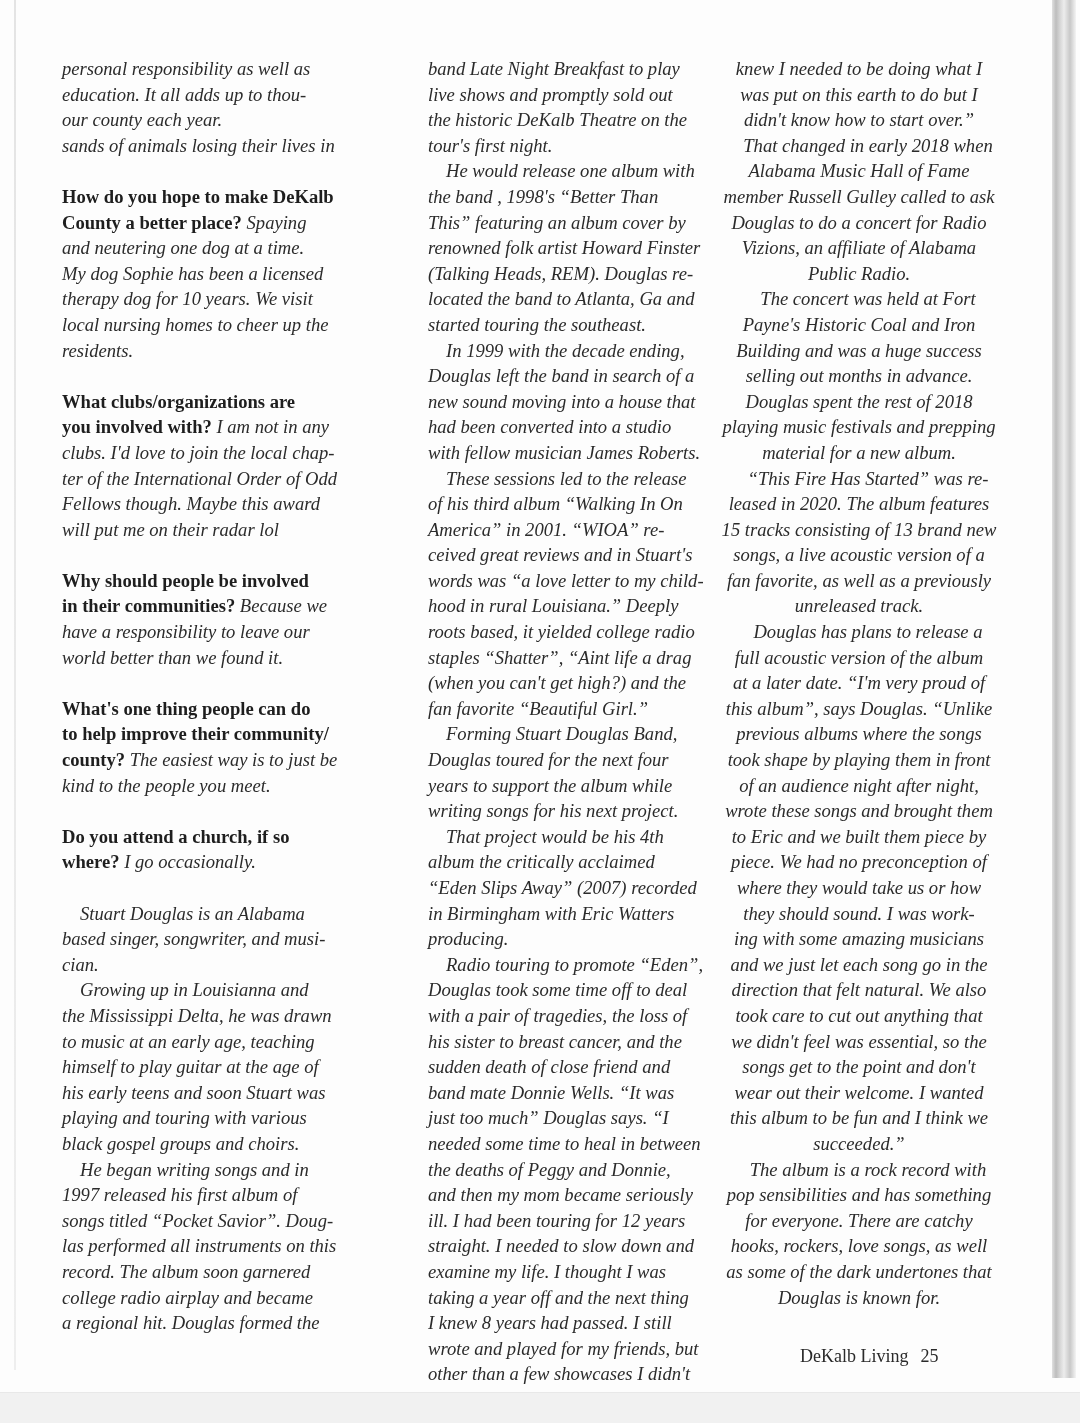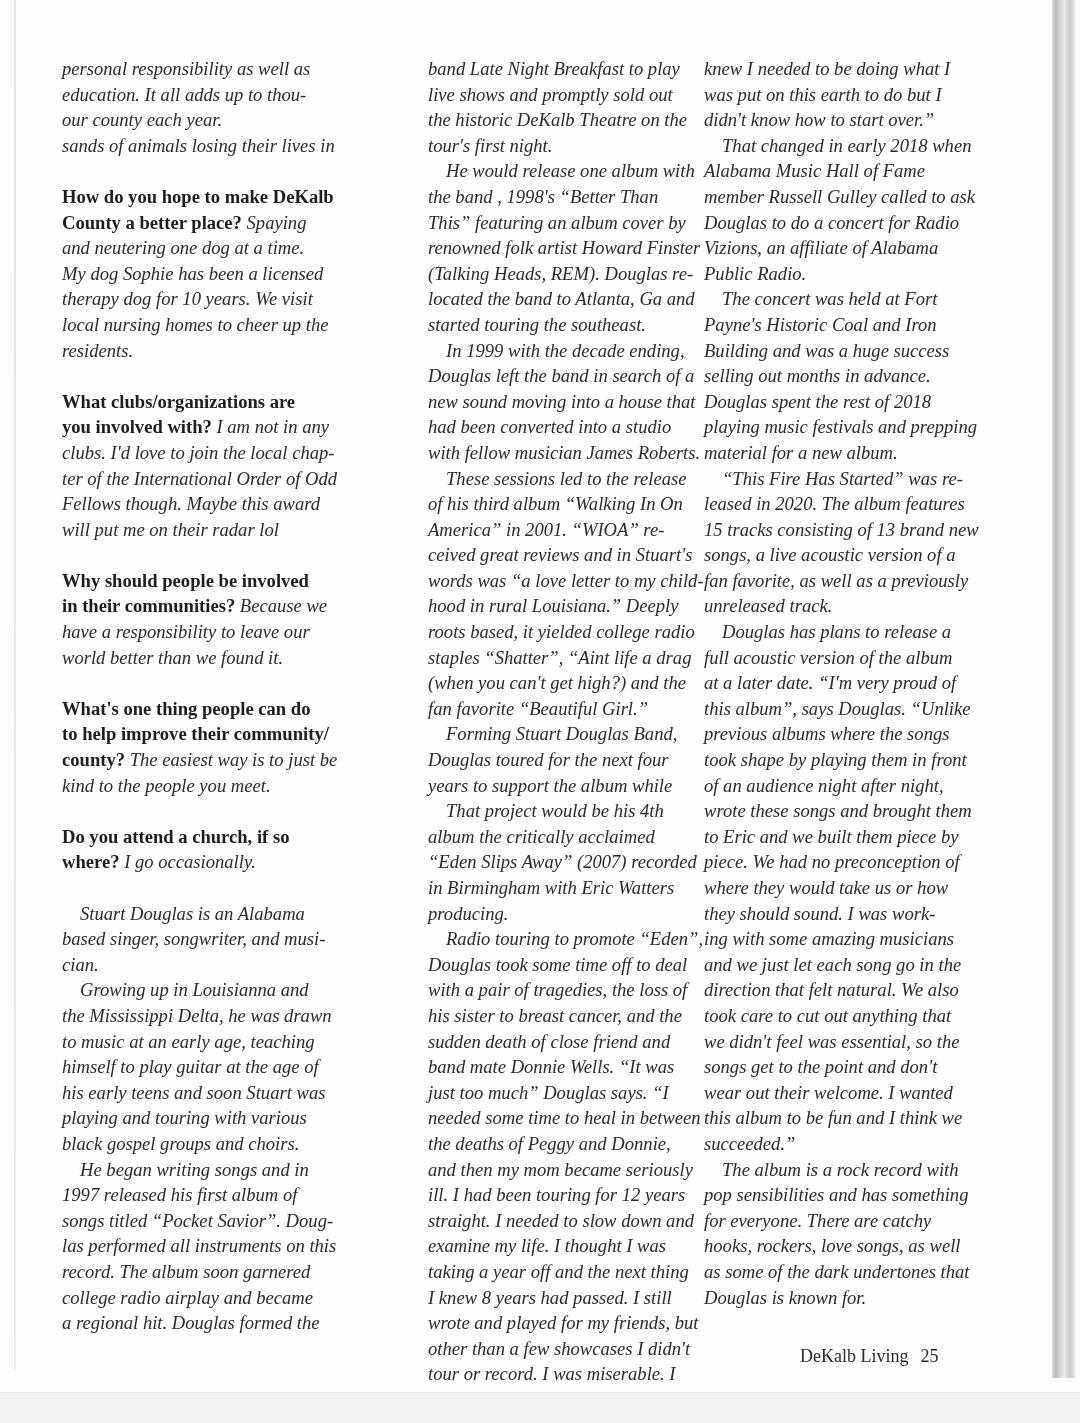--- a/index.html
+++ b/index.html
@@ -20,21 +20,21 @@
   .fold {
     position: absolute; left: 1052px; top: 0; width: 24px; height: 1378px;
     background: linear-gradient(to right, #e0e0e0 0px, #bdbdbd 4px, #d6d6d6 8px, #ececec 12px, #c8c8c8 18px, #f4f4f4 24px);
   }
   .col {
     position: absolute; top: 56px;
     font-size: 18.6px; line-height: 25.6px;
   }
   .col.c1 { left: 62px; width: 305px; }
   .col.c2 { left: 384px; width: 305px; margin-left: 44px; }
-  .col.c3 { left: 704px; width: 310px; }
+  .col.c3 { left: 704px; width: 310px; text-align: center; }
   .line { display: block; white-space: nowrap; font-style: italic; }
   .q { font-style: normal; font-weight: bold; color: #1e1e1e; }
   .gap { display: block; height: 25.6px; }
   .indent { padding-left: 18px; }
   .footer {
     position: absolute; left: 800px; top: 1346px;
     font-size: 18px; color: #2a2a2a; white-space: nowrap;
   }
   .footer .num { margin-left: 12px; }
   .bottom-band {
@@ -134,20 +134,21 @@
       <span class="line">ceived great reviews and in Stuart's</span>
       <span class="line">words was “a love letter to my child-</span>
       <span class="line">hood in rural Louisiana.” Deeply</span>
       <span class="line">roots based, it yielded college radio</span>
       <span class="line">staples “Shatter”, “Aint life a drag</span>
       <span class="line">(when you can't get high?) and the</span>
       <span class="line">fan favorite “Beautiful Girl.”</span>
       <span class="line indent">Forming Stuart Douglas Band,</span>
       <span class="line">Douglas toured for the next four</span>
       <span class="line">years to support the album while</span>
+      <span class="line">writing songs for his next project.</span>
       <span class="line indent">That project would be his 4th</span>
       <span class="line">album the critically acclaimed</span>
       <span class="line">“Eden Slips Away” (2007) recorded</span>
       <span class="line">in Birmingham with Eric Watters</span>
       <span class="line">producing.</span>
       <span class="line indent">Radio touring to promote “Eden”,</span>
       <span class="line">Douglas took some time off to deal</span>
       <span class="line">with a pair of tragedies, the loss of</span>
       <span class="line">his sister to breast cancer, and the</span>
       <span class="line">sudden death of close friend and</span>

